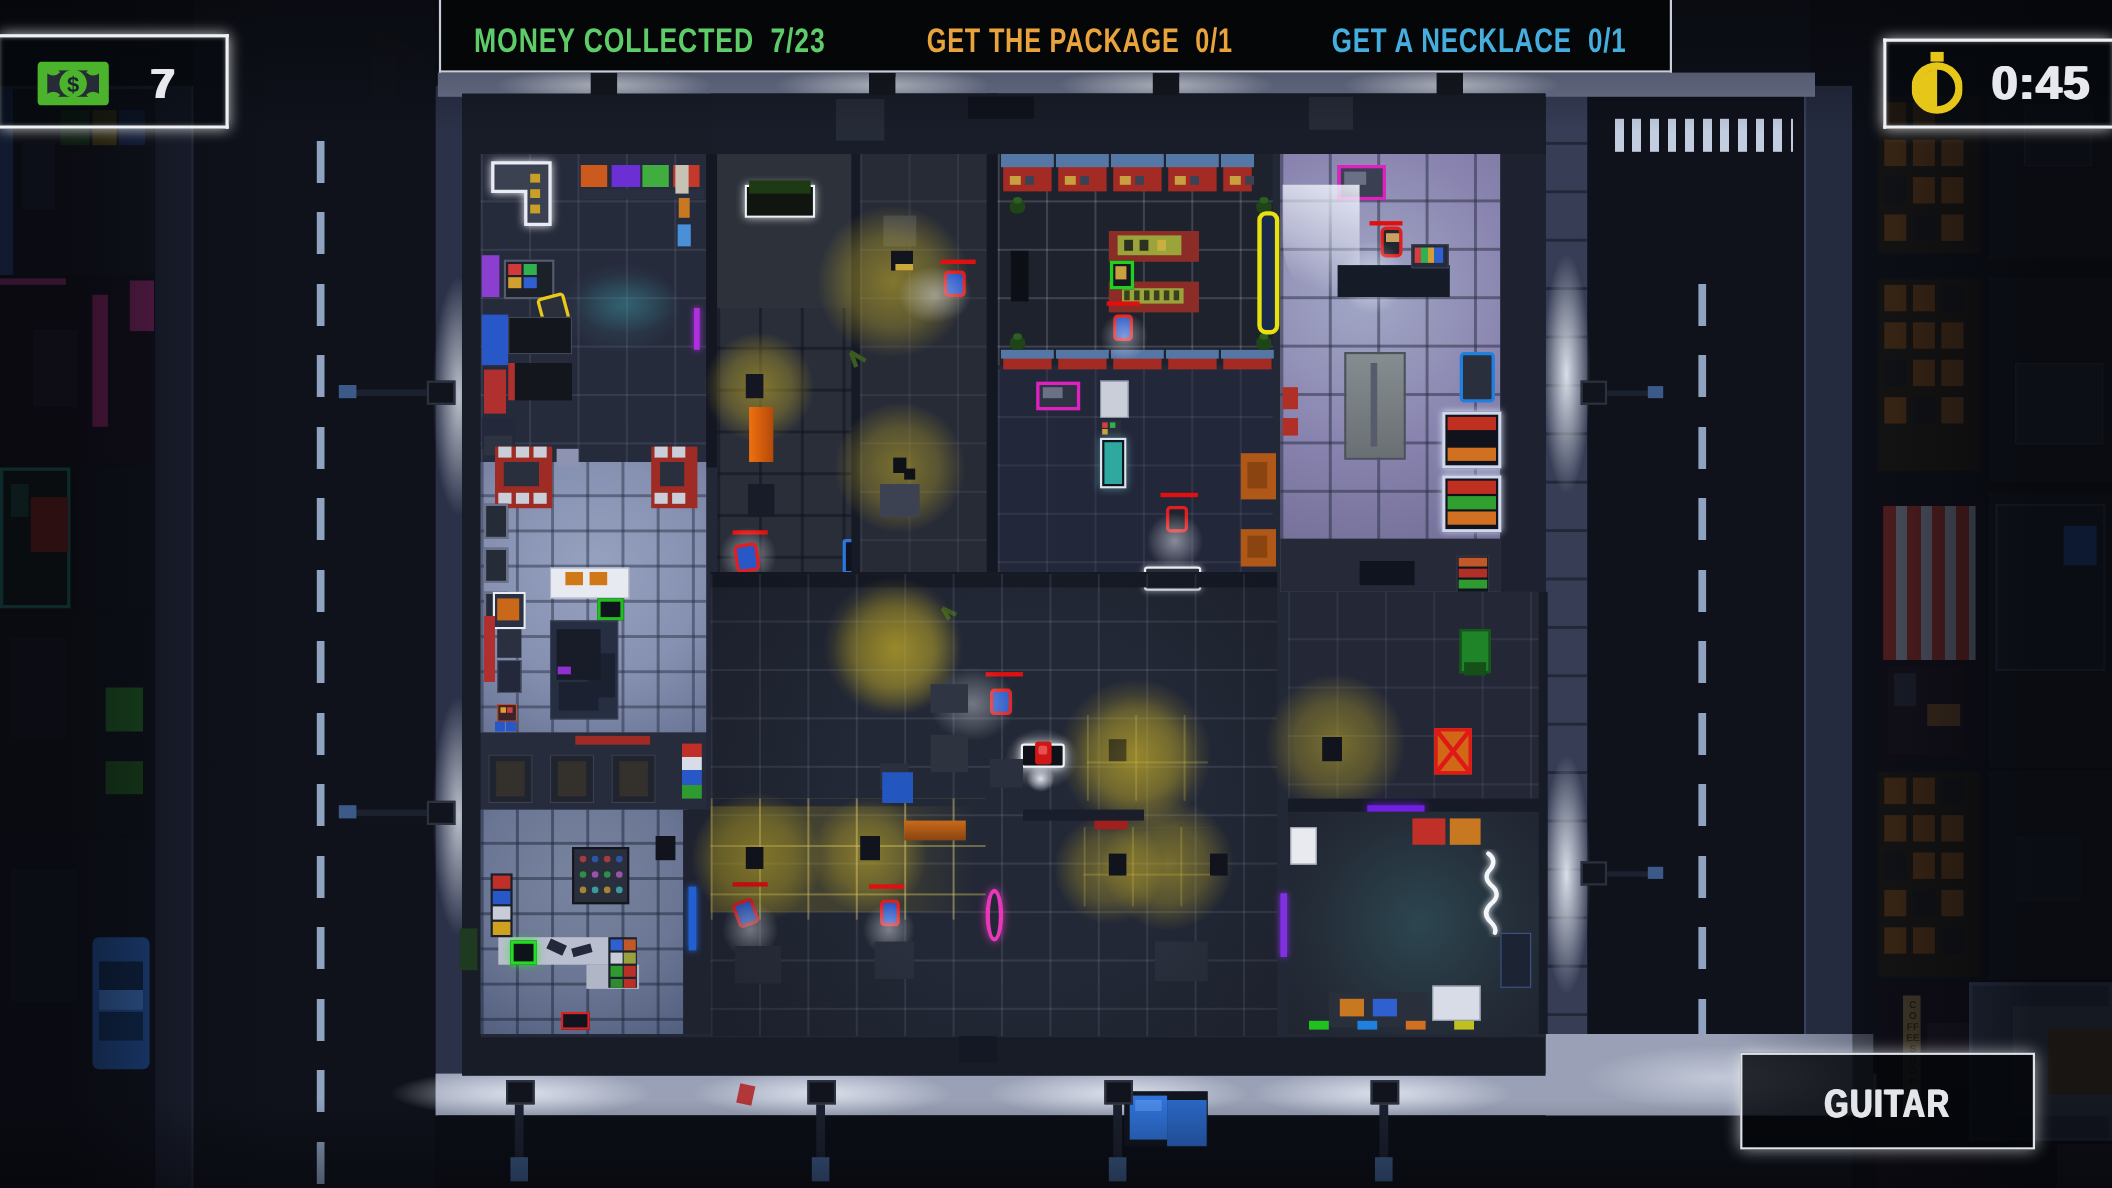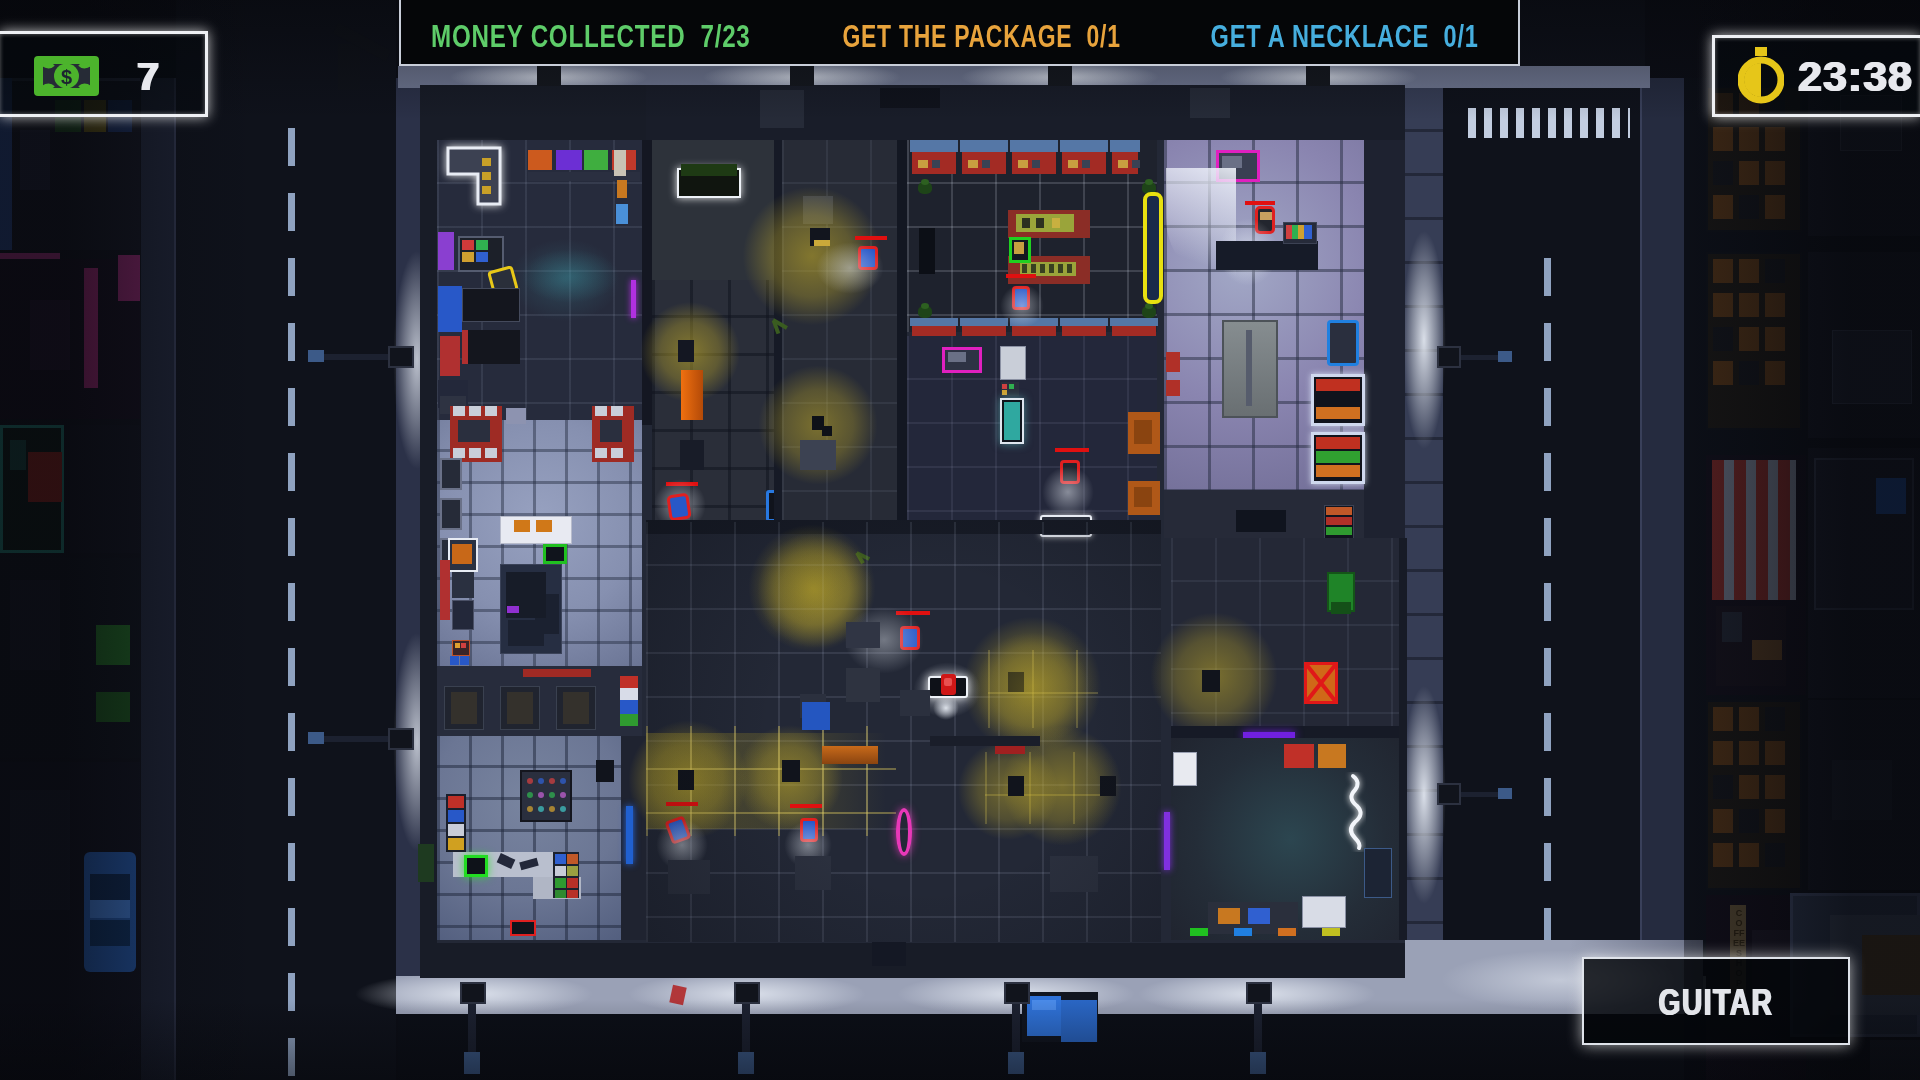--- a/index.html
+++ b/index.html
@@ -529,15 +529,15 @@
         <circle cx="32.5" cy="20" r="12.5" fill="#4cb42c"></circle>
         <text x="32.5" y="28" font-size="20" font-weight="bold" fill="#1c2430" text-anchor="middle" font-family="Liberation Sans">$</text>
       </svg></div>
 <div style="left:118px;top:56px;width:60px;height:40px;color:#e8e9ee;font-weight:bold;font-size:38px;text-align:center;text-shadow:1.5px 0 #e8e9ee,-1.5px 0 #e8e9ee">7</div>
 <div style="left:1712px;top:35px;width:208px;height:82px;background:rgba(5,8,14,0.45);border:3px solid #eef0f4;border-right:none;box-shadow:0 0 12px rgba(255,255,255,0.75), inset 0 0 4px rgba(255,255,255,.4)"></div>
 <div style="left:1738px;top:47px;width:46px;height:58px"><svg width="46" height="58" viewBox="0 0 46 58">
         <rect x="17" y="0" width="12" height="9" fill="#e6c619"></rect>
         <circle cx="23" cy="33" r="20" fill="none" stroke="#e6c619" stroke-width="7"></circle>
         <path d="M23 16 A17 17 0 0 0 23 50 Z" fill="#e6c619"></path>
       </svg></div>
-<div style="left:1798px;top:52px;width:115px;height:50px;color:#e8e9ee;font-weight:bold;font-size:43px;letter-spacing:1px;text-align:center;text-shadow:1px 0 #e8e9ee,-1px 0 #e8e9ee">23:38</div>
+<div style="left:1798px;top:52px;width:115px;height:50px;color:#e8e9ee;font-weight:bold;font-size:43px;letter-spacing:1px;text-align:center;text-shadow:1px 0 #e8e9ee,-1px 0 #e8e9ee">0:45</div>
 <div style="left:1582px;top:957px;width:268px;height:88px;background:rgba(4,6,10,0.82);border:2px solid #dfe3ea;box-shadow:0 0 14px rgba(255,255,255,0.65)"></div>
 <div style="left:1582px;top:982px;width:268px;height:60px;color:#e3e5ea;font-weight:bold;font-size:36px;letter-spacing:2px;text-align:center;transform:scaleX(0.78);text-shadow:1px 0 #e3e5ea,-1px 0 #e3e5ea">GUITAR</div>
   </div>
 </body></html>

